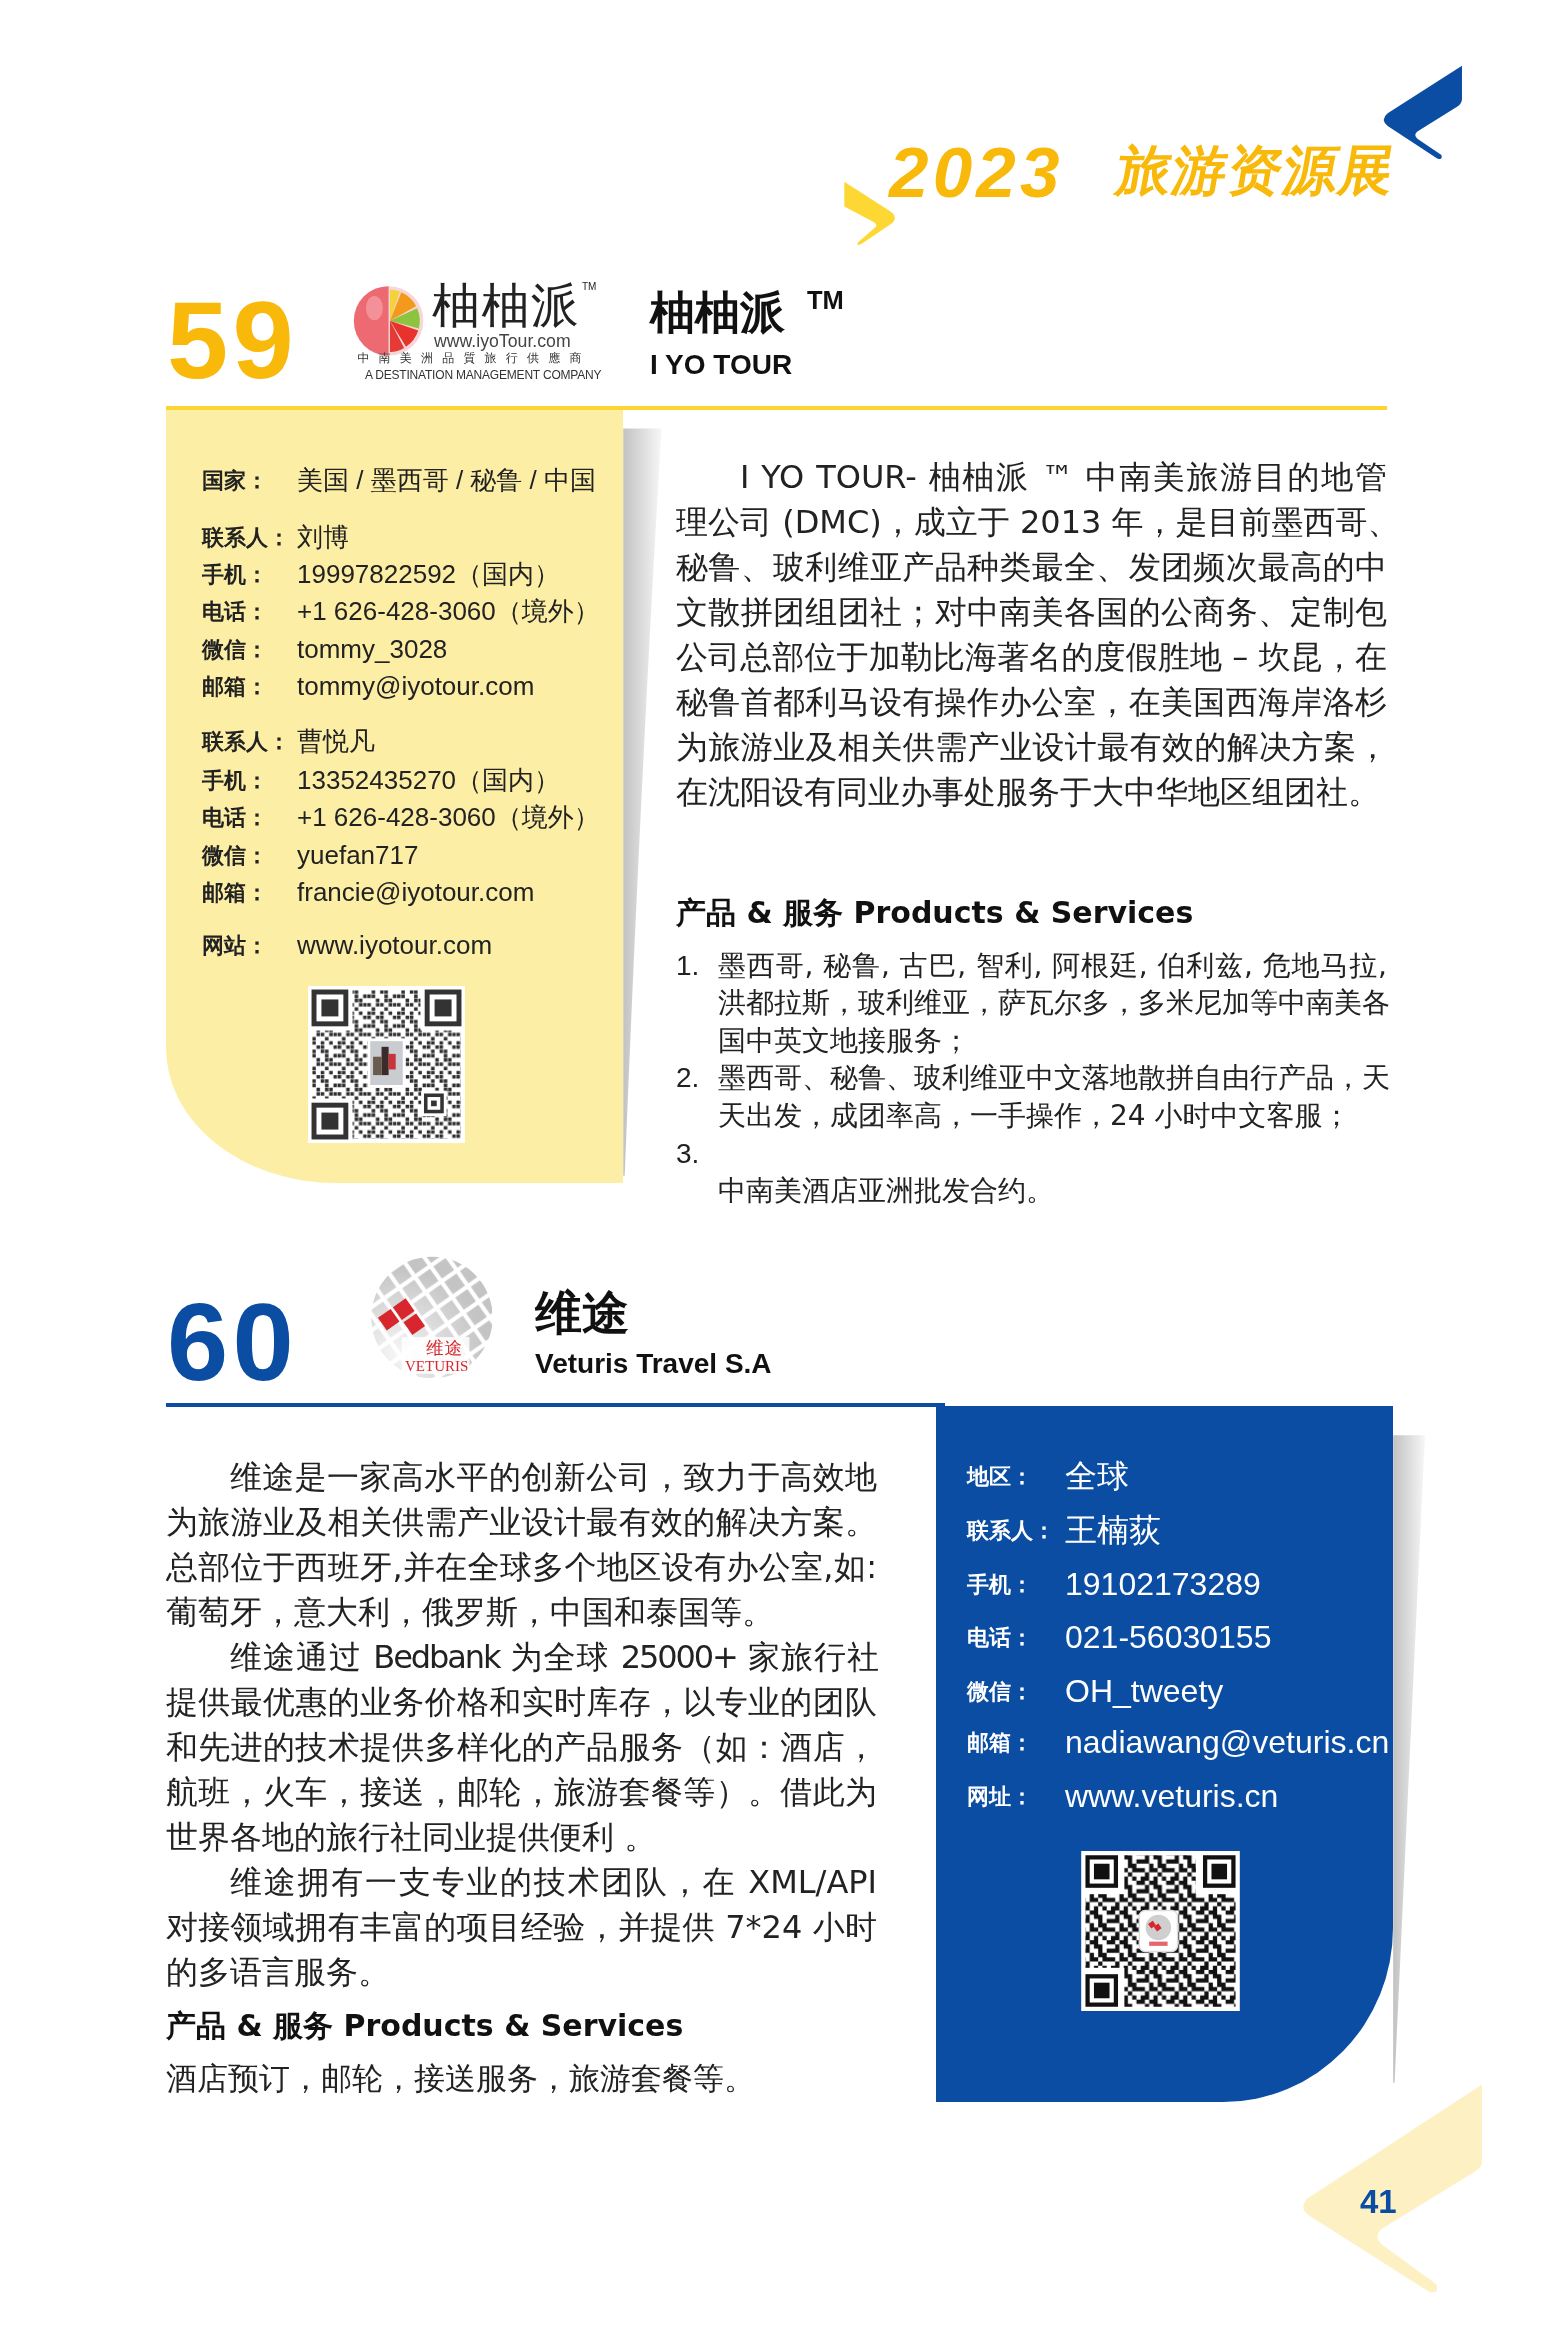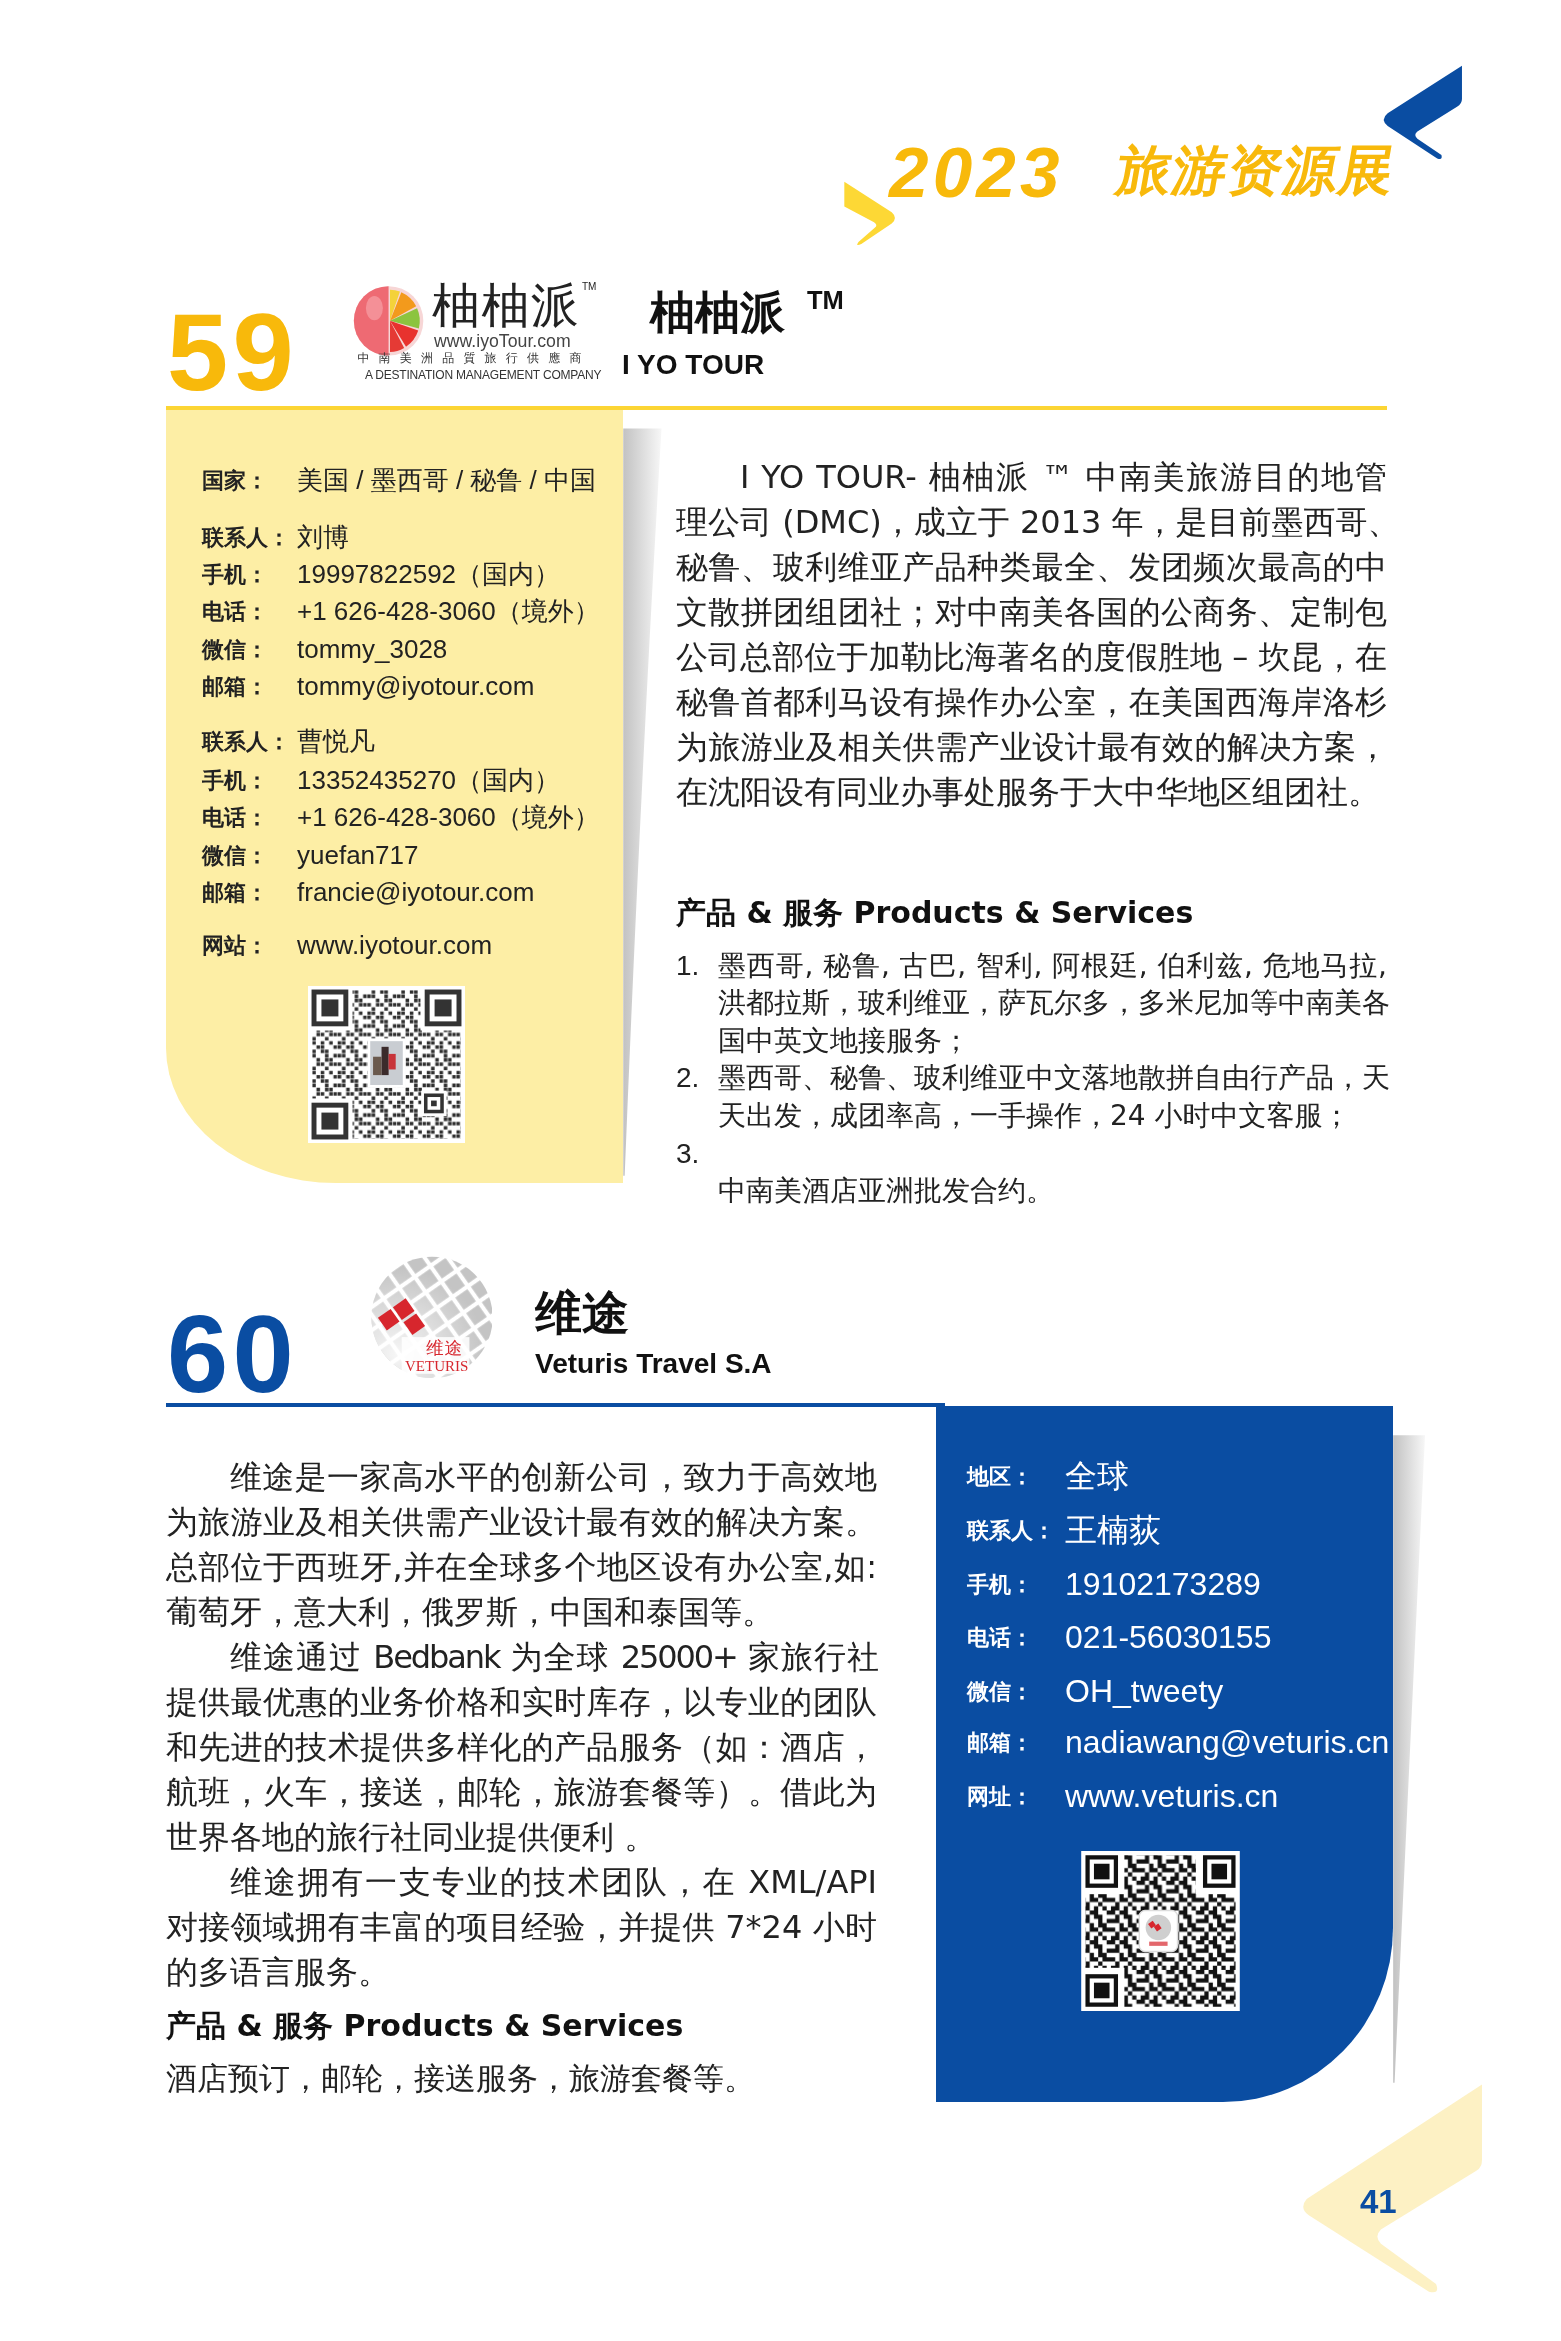--- a/index.html
+++ b/index.html
@@ -1,20 +1,20 @@
 <!DOCTYPE html>
 <html style="font-size:11.3px"><head>
 <meta charset="utf-8">
 <style>
   html,body{margin:0;padding:0;background:#fff;}
   .page{position:relative;width:1562px;height:2342px;background:#fff;overflow:hidden;
         font-family:"DejaVu Sans", sans-serif;color:#222;}
   .abs{position:absolute;}
   .latin{font-family:"Liberation Sans", sans-serif;}
-  .bignum{font-family:"Liberation Sans", sans-serif;font-weight:700;font-size:110px;line-height:1;letter-spacing:4.2px;margin-top:12px;}
+  .bignum{font-family:"Liberation Sans", sans-serif;font-weight:700;font-size:110px;line-height:1;letter-spacing:4.2px;}
   .yr{font-family:"Liberation Sans", sans-serif;font-weight:700;font-style:italic;font-size:71px;line-height:1;letter-spacing:4.2px;color:#f8b90b;}
   .hdr-title{font-family:"DejaVu Sans", sans-serif;font-weight:900;font-size:54px;line-height:1;letter-spacing:1.4px;color:#f8b90b;transform:skewX(-10deg);transform-origin:left bottom;}
   .co-cn{font-weight:700;font-size:45px;line-height:1;color:#111;}
   .co-en{font-family:"Liberation Sans", sans-serif;font-weight:700;font-size:28px;line-height:1;color:#111;}
   .tm{font-family:"Liberation Sans", sans-serif;font-weight:700;font-size:25.5px;line-height:1;color:#111;}
   .rule-y{background:#fcd534;height:4.2px;}
   .rule-b{background:#0a4da2;height:4.2px;}
   .ybox{background:#fdeea5;border-bottom-left-radius:170px 135px;}
   .bbox{background:#0a4da2;border-bottom-right-radius:170px 174px;}
   .irow{position:absolute;height:35px;line-height:35px;white-space:nowrap;}
@@ -62,21 +62,21 @@
       </svg>
       <div class="abs" style="left:81px;top:2.8px;font-size:48px;line-height:1;color:#222;letter-spacing:1.4px;white-space:nowrap;">柚柚派</div>
       <div class="abs latin" style="left:231px;top:2.8px;font-size:10px;color:#222;">TM</div>
       <div class="abs latin" style="left:83px;top:55px;font-size:17.7px;line-height:1;color:#444;white-space:nowrap;">www.iyoTour.com</div>
       <div class="abs" style="left:6.4px;top:74px;font-size:12px;line-height:1;letter-spacing:9.2px;color:#333;white-space:nowrap;">中南美洲品質旅行供應商</div>
       <div class="abs latin" style="left:14px;top:91px;font-size:12px;line-height:1;letter-spacing:-0.2px;color:#333;white-space:nowrap;">A DESTINATION MANAGEMENT COMPANY</div>
     </div>
 
     <div class="abs co-cn" style="left:650px;top:290px;white-space:nowrap;">柚柚派</div>
     <div class="abs tm" style="left:807px;top:288px;">TM</div>
-    <div class="abs co-en" style="left:622px;top:351px;white-space:nowrap;">I YO TOUR</div>
+    <div class="abs co-en" style="left:650px;top:351px;white-space:nowrap;">I YO TOUR</div>
 
     <div class="abs rule-y" style="left:166px;top:406px;width:1221px;"></div>
 
     <svg class="abs" style="left:616px;top:418px" width="57" height="772" viewBox="0 0 80 1090">
       <defs>
           <linearGradient id="sh1" x1="0" x2="1" y1="0" y2="0">
             <stop offset="0" stop-color="#c2c2c2"></stop>
             <stop offset="1" stop-color="#f7f7f7"></stop>
           </linearGradient>
         </defs>

